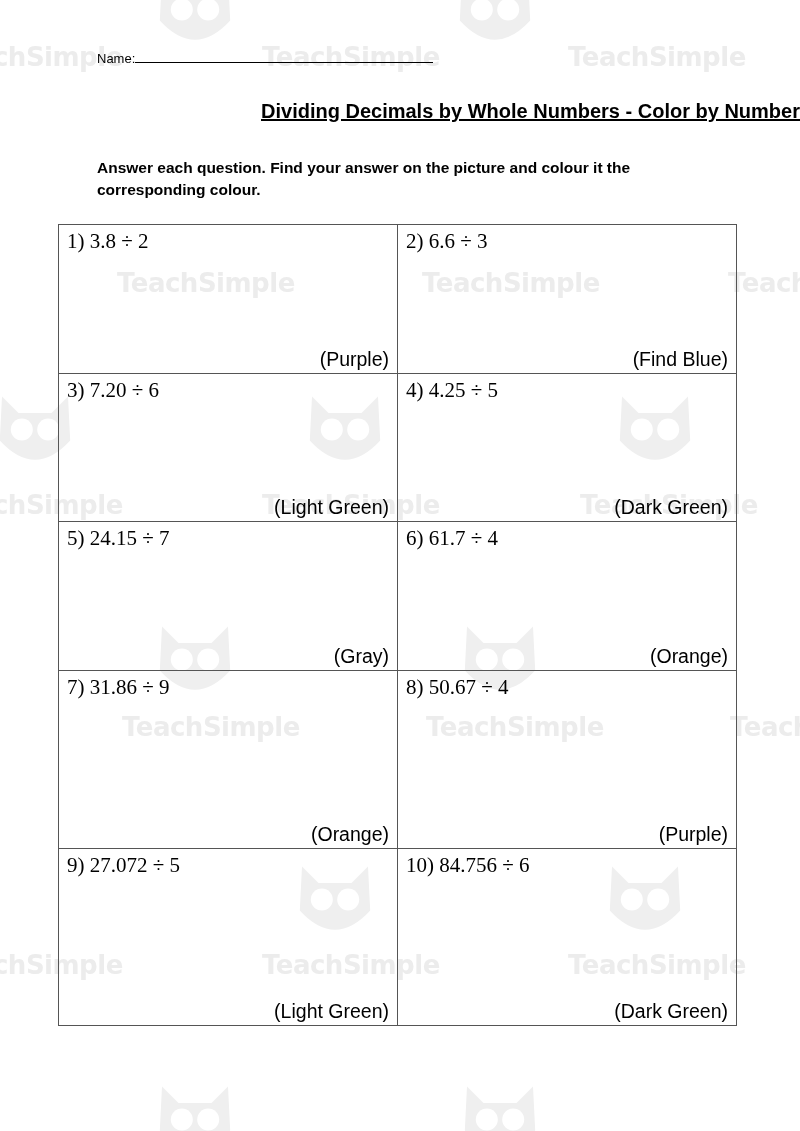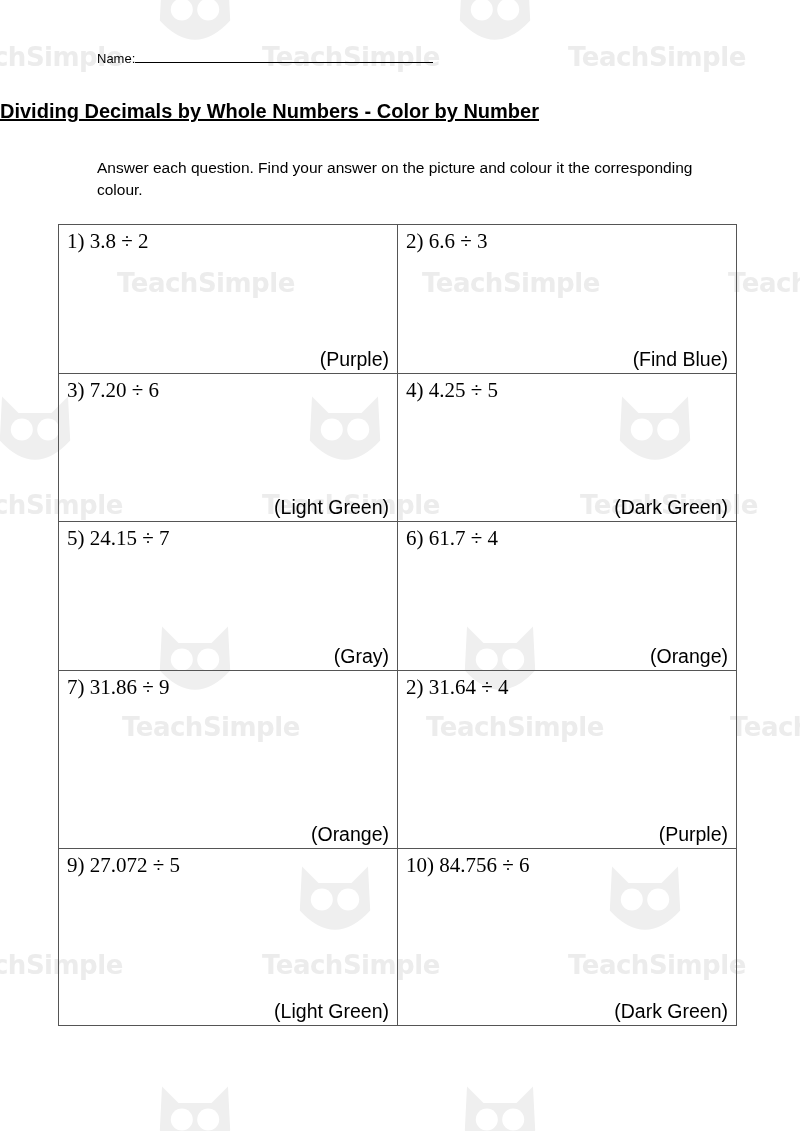--- a/index.html
+++ b/index.html
@@ -15,27 +15,27 @@
     .owl { position: absolute; width: 110px; height: 110px; }
     .page { position: relative; z-index: 1; }
     .name-line {
       position: absolute; left: 97px; top: 50px; font-size: 13px;
       font-family: "Liberation Sans", sans-serif;
     }
     .name-line .blank {
       display: inline-block; width: 298px; border-bottom: 1px solid #000; height: 12px; vertical-align: baseline;
     }
     .title {
-      position: absolute; left: 0; width: 800px; top: 100px; text-align: left;
+      position: absolute; left: 0; width: 800px; top: 100px; text-align: right;
       font-size: 20px; font-weight: bold; text-decoration: underline;
       font-family: "Liberation Sans", sans-serif;
     }
     .instructions {
       position: absolute; left: 97px; top: 157px; width: 600px;
-      font-size: 15.5px; line-height: 22px; font-family: "Liberation Sans", sans-serif;
+      font-size: 15.5px; line-height: 22px; font-family: "Liberation Sans", sans-serif; font-weight: bold;
     }
     table.grid {
       position: absolute; left: 58px; top: 224px; width: 679px;
       border-collapse: collapse; table-layout: fixed;
     }
     table.grid td {
       border: 1.5px solid #555; vertical-align: top; position: relative; padding: 12px;
     }
     .q {
       position: absolute; left: 8px; top: 4px; font-family: "Liberation Serif", serif; font-size: 21px;
@@ -161,21 +161,21 @@
             <span class="q">6) 61.7 ÷ 4</span>
             <span class="c">(Orange)</span>
           </td>
     </tr>
     <tr style="height:178px">
       <td>
             <span class="q">7) 31.86 ÷ 9</span>
             <span class="c">(Orange)</span>
           </td>
       <td>
-            <span class="q">2) 31.64 ÷ 4</span>
+            <span class="q">8) 50.67 ÷ 4</span>
             <span class="c">(Purple)</span>
           </td>
     </tr>
     <tr style="height:177px">
       <td>
             <span class="q">9) 27.072 ÷ 5</span>
             <span class="c">(Light Green)</span>
           </td>
       <td>
             <span class="q">10) 84.756 ÷ 6</span>

